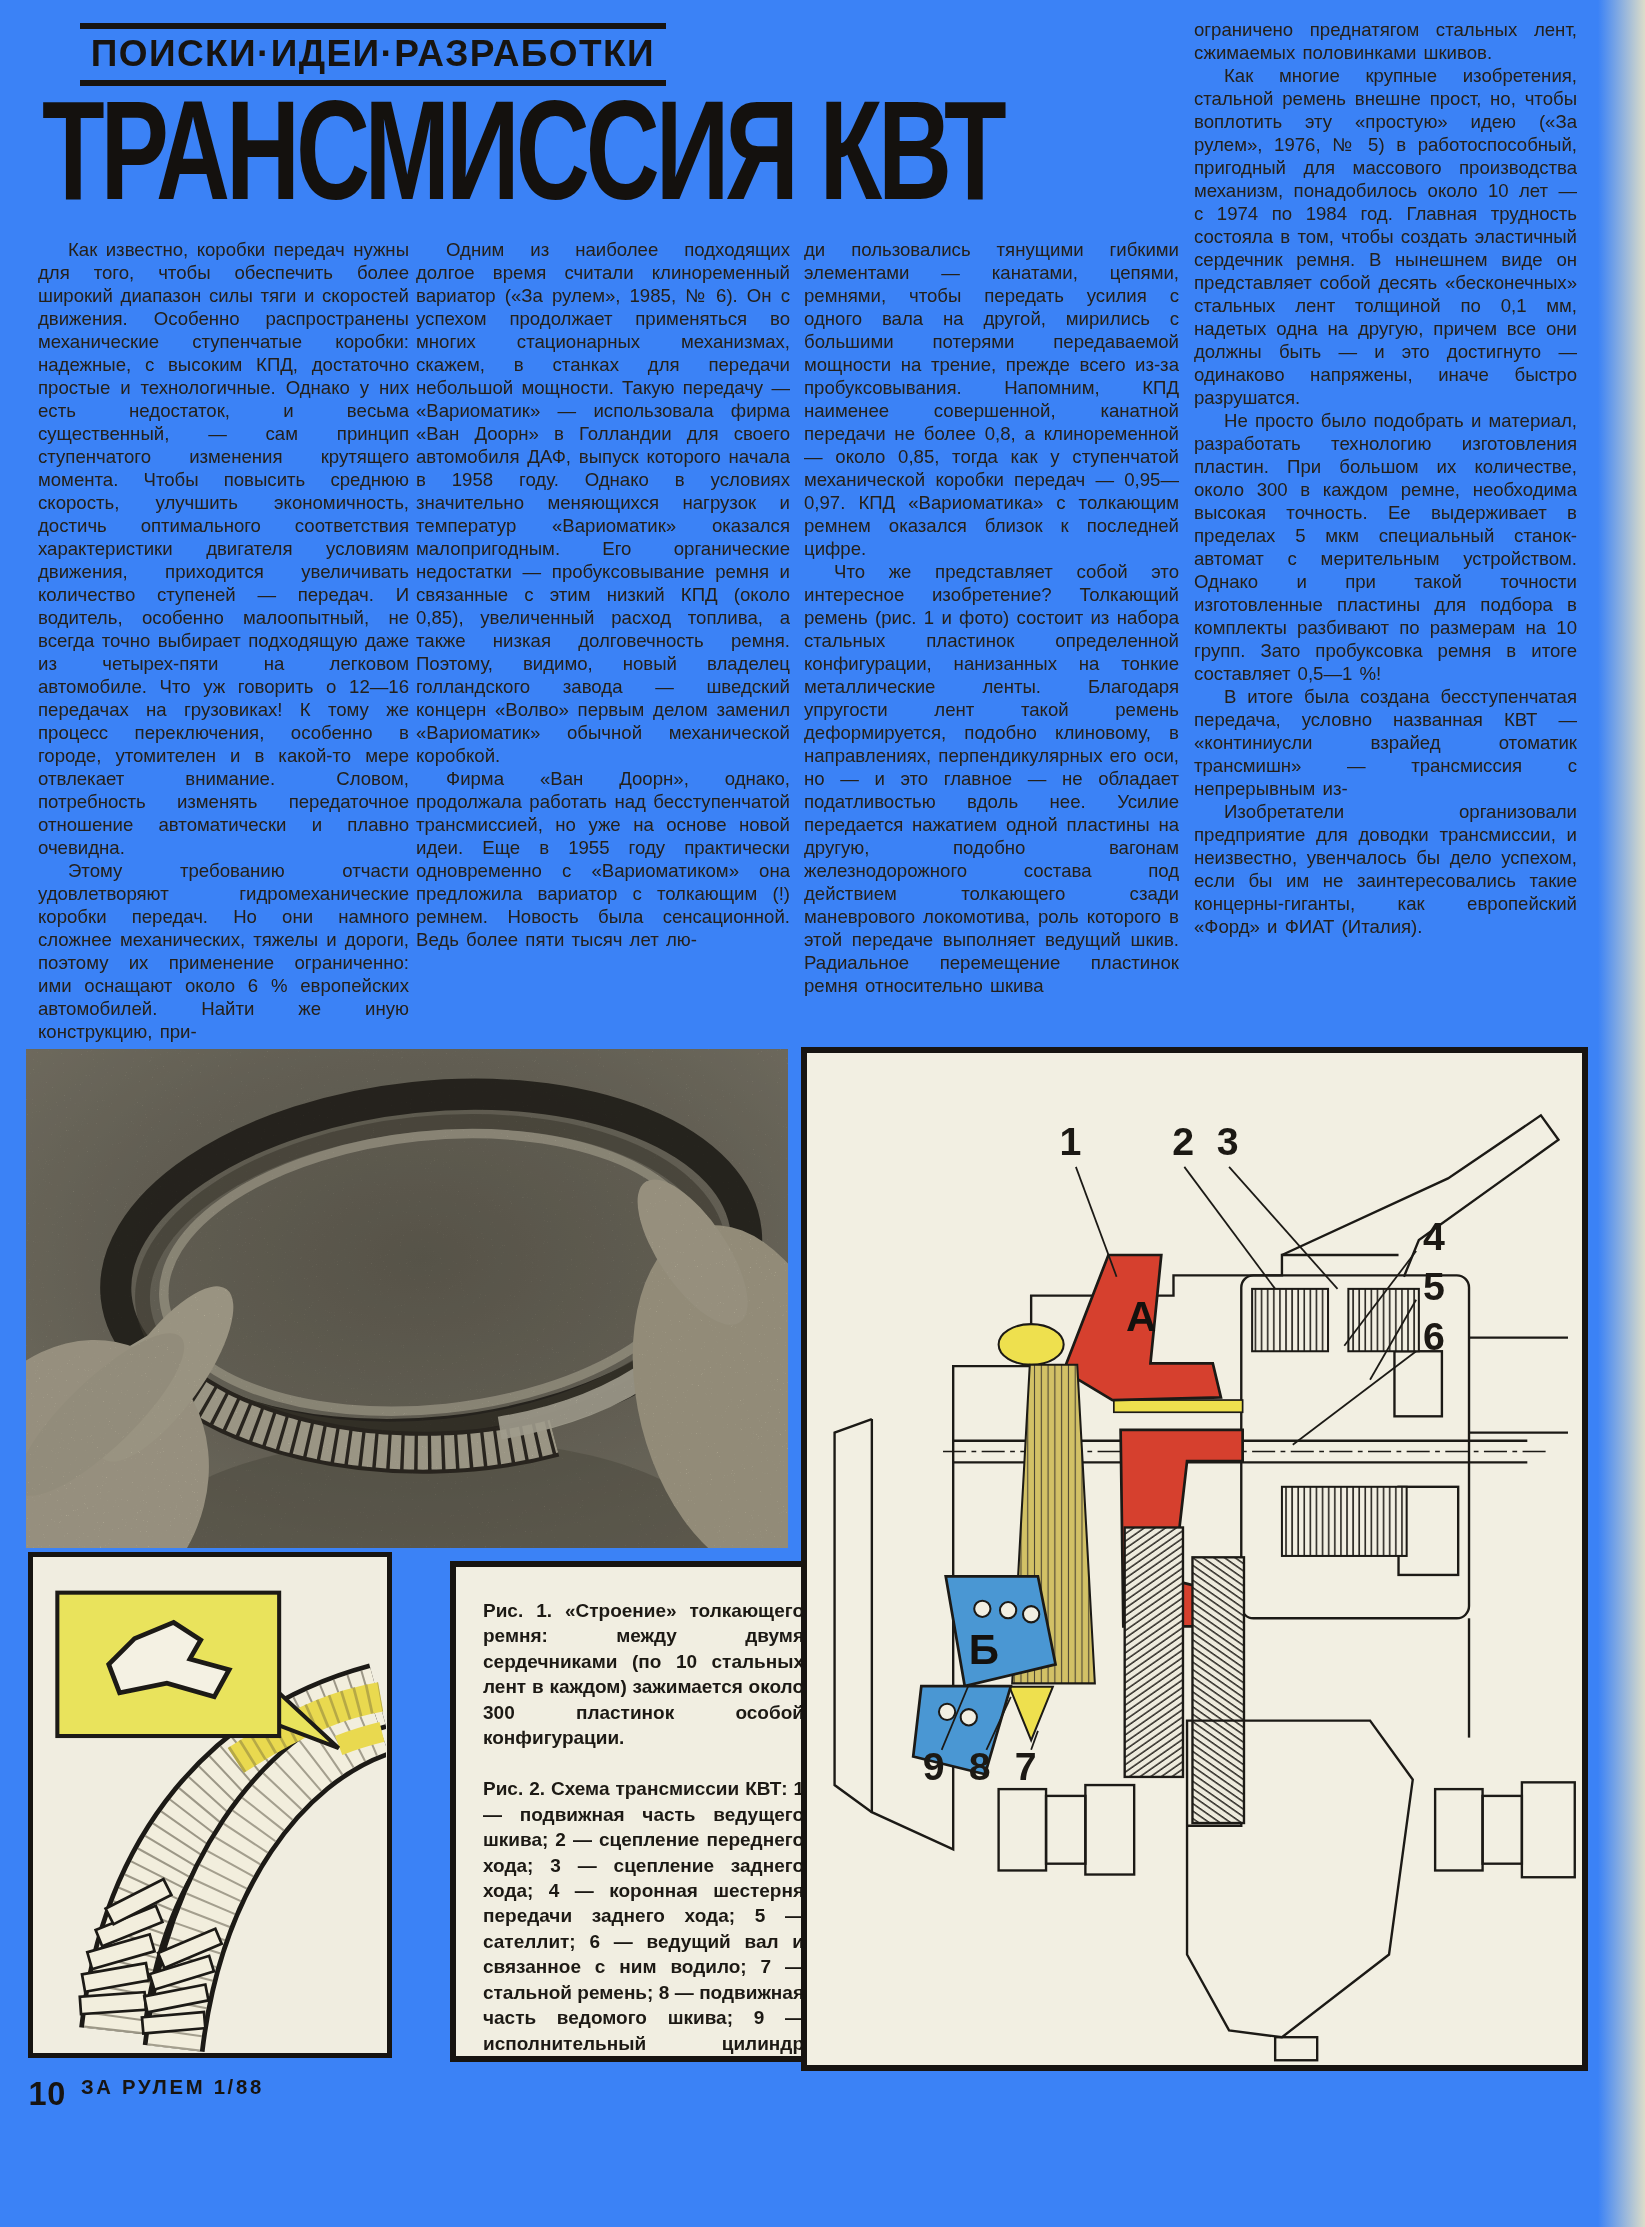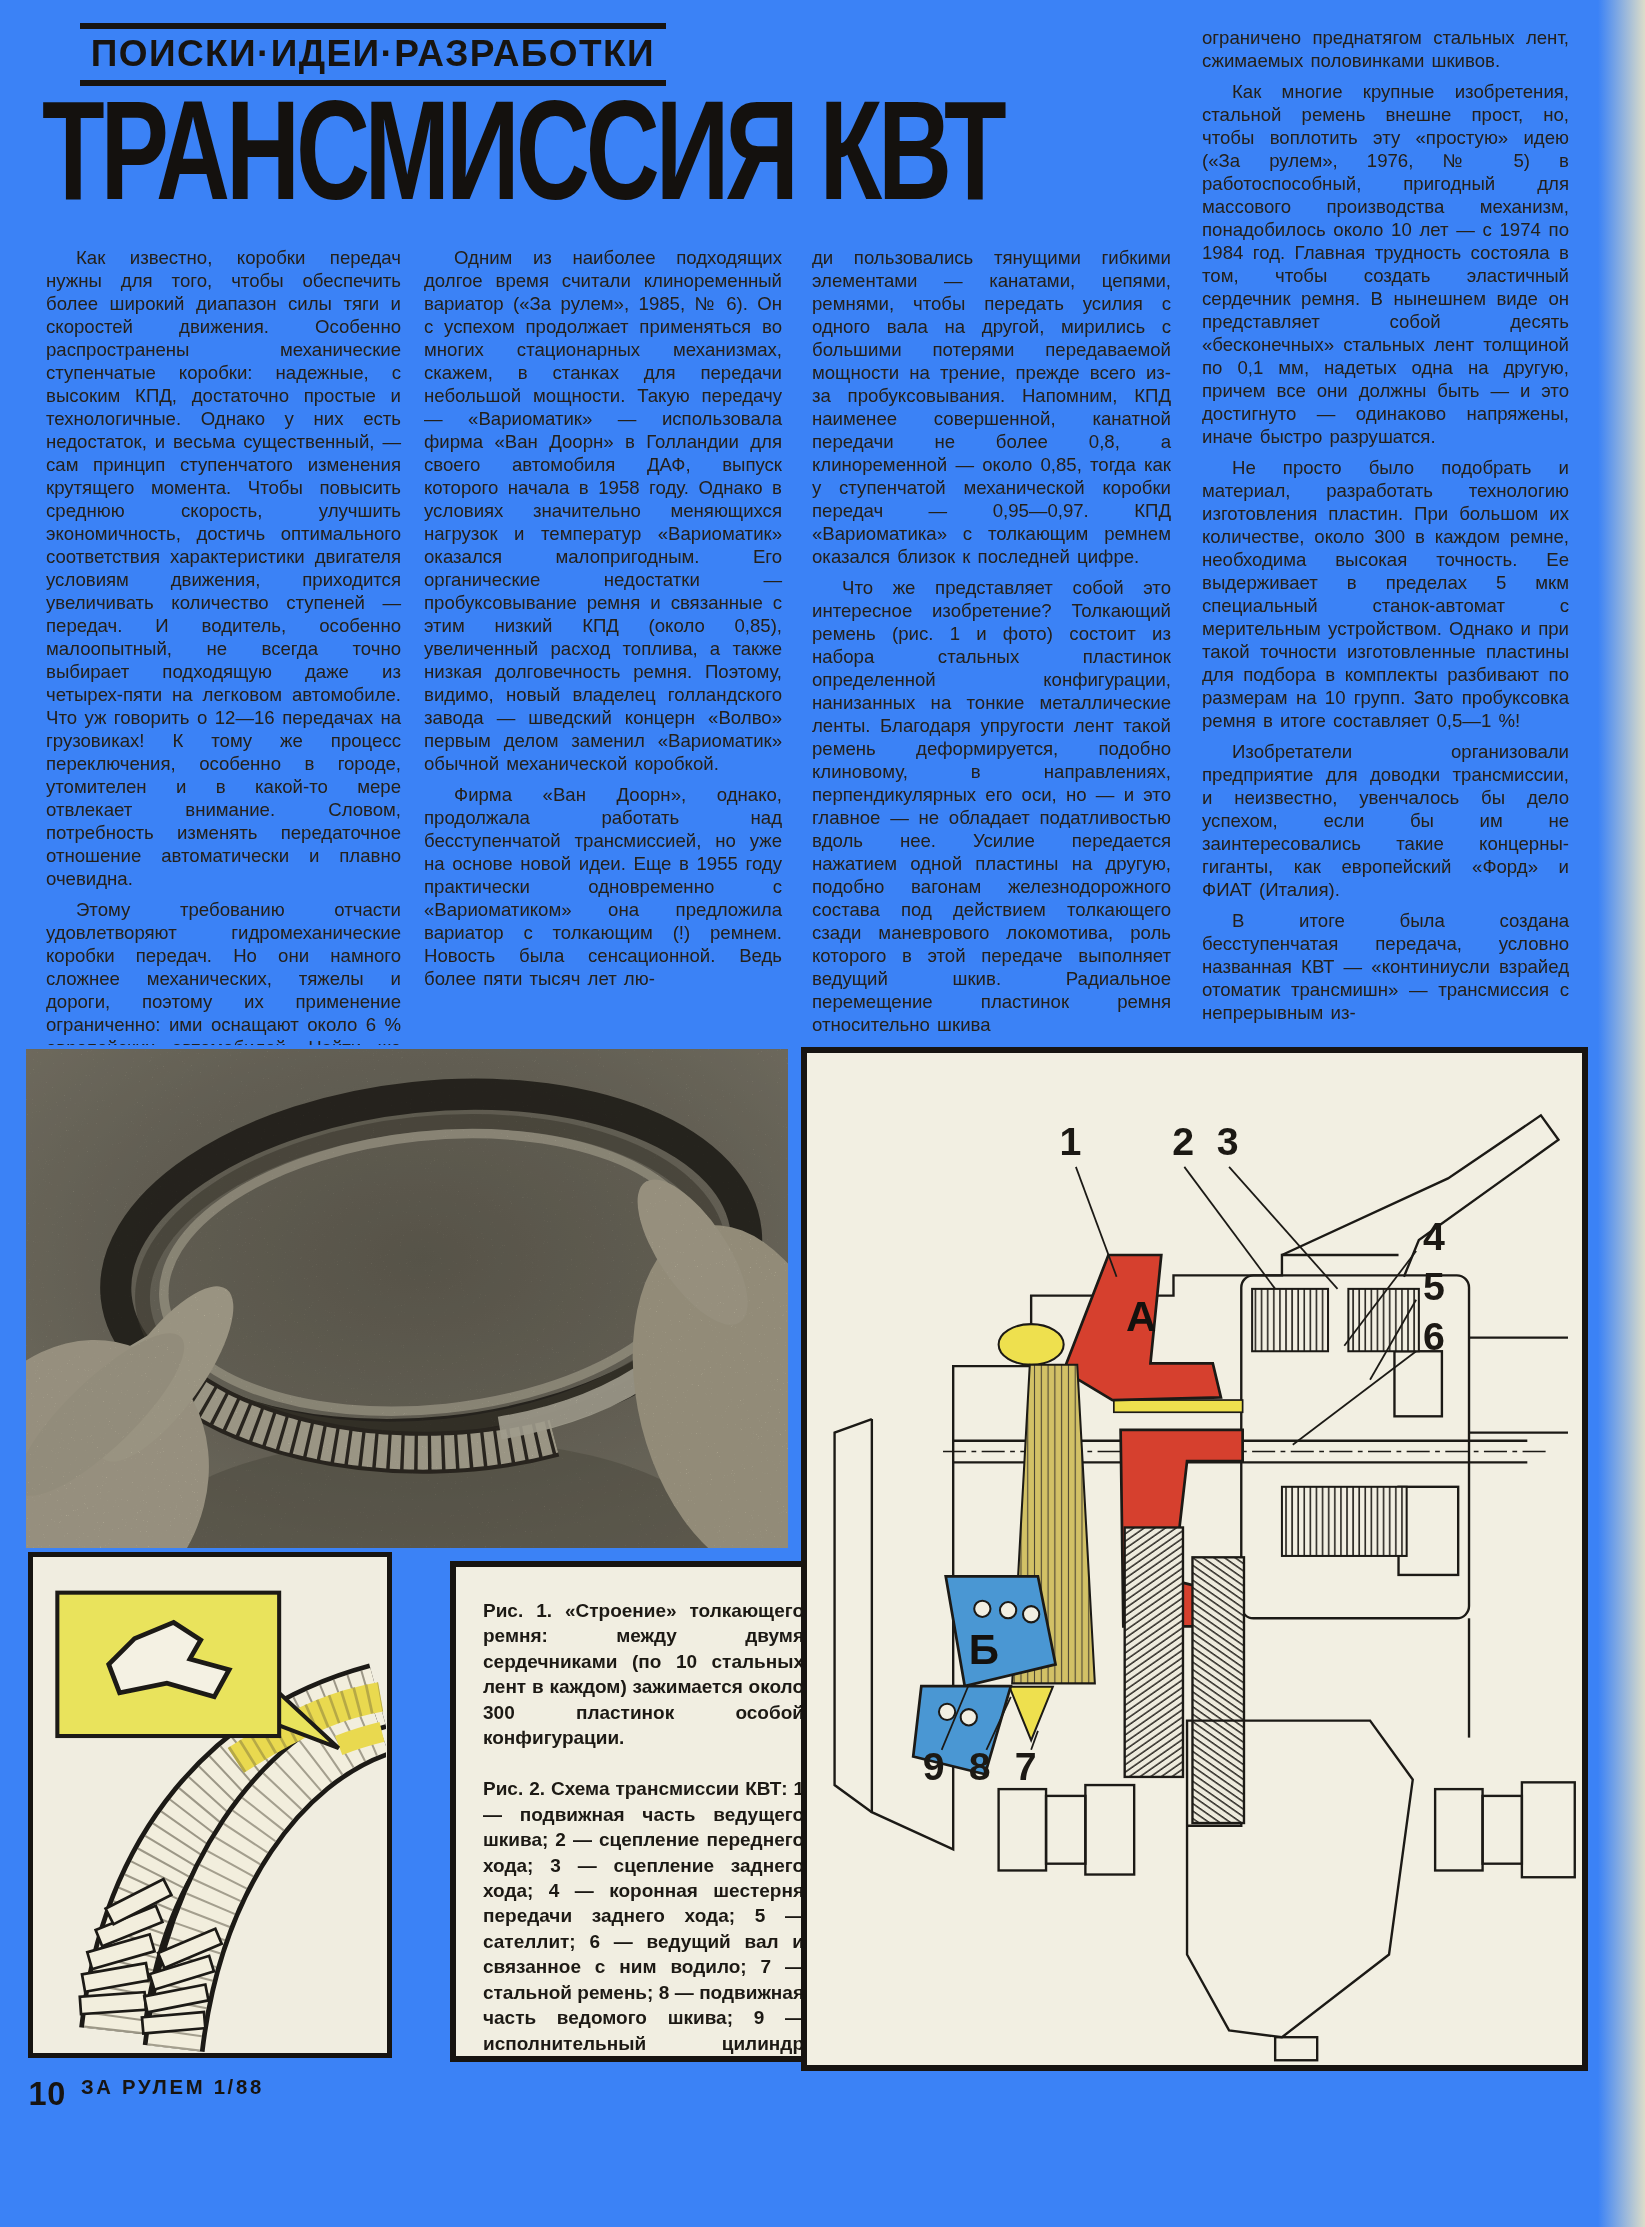--- a/index.html
+++ b/index.html
@@ -6,21 +6,21 @@
   body{width:1645px;height:2227px;background:#dedbcc;font-family:"Liberation Sans",sans-serif;}
   .page{position:absolute;left:0;top:0;width:1645px;height:2227px;background:#3b82f6;overflow:hidden;}
   .page::after{content:"";position:absolute;right:0;top:0;width:47px;height:100%;
     background:linear-gradient(to right,rgba(238,231,196,0),rgba(238,231,196,.9));pointer-events:none;}
   .kicker{position:absolute;left:80px;top:23px;display:inline-block;
     border-top:6.1px solid #171411;border-bottom:6.1px solid #171411;
     padding:4.1px 10.8px 5.4px 10.8px;font-weight:bold;font-size:37px;letter-spacing:1.4px;color:#171411;white-space:nowrap;}
   .title{position:absolute;left:42px;top:80px;margin:0;font-weight:bold;font-size:171px;line-height:1;
     letter-spacing:-6.8px;color:#14110e;white-space:nowrap;transform:scale(0.60,0.82);transform-origin:left top;}
   .col{position:absolute;font-size:18.6px;line-height:23px;color:#24201a;text-align:justify;overflow:hidden;word-spacing:2px;}
-  .col p{margin:8px;text-indent:30px;}
+  .col p{margin:0;text-indent:30px;}
   .col p.cont{text-indent:0;}
   .col1{left:38px;top:238px;width:371px;height:807px;}
   .col2{left:416px;top:238px;width:374px;height:807px;}
   .col3{left:804px;top:238px;width:375px;height:807px;}
   .col4{left:1194px;top:17.6px;width:383px;height:1028px;}
   .photo{position:absolute;left:26px;top:1049px;width:762px;height:499px;background:#8d8878;}
   .figbox{position:absolute;left:28.4px;top:1552px;width:364px;height:506px;background:#f0ede0;
     border:5.4px solid #171411;box-sizing:border-box;}
   .captionbox{position:absolute;left:406px;top:1561px;width:383px;height:501px;background:#f1eee1;
     border:6.1px solid #171411;box-sizing:border-box;padding:31px 23px 13.5px 27px;
@@ -56,22 +56,22 @@
 
   <div class="col col3">
     <p class="cont">ди пользовались тянущими гибкими элементами — канатами, цепями, ремнями, чтобы передать усилия с одного вала на другой, мирились с большими потерями передаваемой мощности на трение, прежде всего из-за пробуксовывания. Напомним, КПД наименее совершенной, канатной передачи не более 0,8, а клиноременной — около 0,85, тогда как у ступенчатой механической коробки передач — 0,95—0,97. КПД «Вариоматика» с толкающим ремнем оказался близок к последней цифре.</p>
     <p>Что же представляет собой это интересное изобретение? Толкающий ремень (рис. 1 и фото) состоит из набора стальных пластинок определенной конфигурации, нанизанных на тонкие металлические ленты. Благодаря упругости лент такой ремень деформируется, подобно клиновому, в направлениях, перпендикулярных его оси, но — и это главное — не обладает податливостью вдоль нее. Усилие передается нажатием одной пластины на другую, подобно вагонам железнодорожного состава под действием толкающего сзади маневрового локомотива, роль которого в этой передаче выполняет ведущий шкив. Радиальное перемещение пластинок ремня относительно шкива</p>
   </div>
 
   <div class="col col4">
     <p class="cont">ограничено преднатягом стальных лент, сжимаемых половинками шкивов.</p>
     <p>Как многие крупные изобретения, стальной ремень внешне прост, но, чтобы воплотить эту «простую» идею («За рулем», 1976, № 5) в работоспособный, пригодный для массового производства механизм, понадобилось около 10 лет — с 1974 по 1984 год. Главная трудность состояла в том, чтобы создать эластичный сердечник ремня. В нынешнем виде он представляет собой десять «бесконечных» стальных лент толщиной по 0,1 мм, надетых одна на другую, причем все они должны быть — и это достигнуто — одинаково напряжены, иначе быстро разрушатся.</p>
     <p>Не просто было подобрать и материал, разработать технологию изготовления пластин. При большом их количестве, около 300 в каждом ремне, необходима высокая точность. Ее выдерживает в пределах 5 мкм специальный станок-автомат с мерительным устройством. Однако и при такой точности изготовленные пластины для подбора в комплекты разбивают по размерам на 10 групп. Зато пробуксовка ремня в итоге составляет 0,5—1 %!</p>
+    <p>В итоге была создана бесступенчатая передача, условно названная КВТ — «континиусли взрайед отоматик трансмишн» — трансмиссия с непрерывным из-</p>
     <p>Изобретатели организовали предприятие для доводки трансмиссии, и неизвестно, увенчалось бы дело успехом, если бы им не заинтересовались такие концерны-гиганты, как европейский «Форд» и ФИАТ (Италия).</p>
-    <p>В итоге была создана бесступенчатая передача, условно названная КВТ — «континиусли взрайед отоматик трансмишн» — трансмиссия с непрерывным из-</p>
   </div>
 
   <div class="photo">
     <svg viewBox="0 0 1126 737" width="762" height="499">
       <defs>
         <radialGradient id="pbg" cx="52%" cy="42%" r="75%">
           <stop offset="0%" stop-color="#7d7868"></stop>
           <stop offset="55%" stop-color="#8d8878"></stop>
           <stop offset="100%" stop-color="#a39d8a"></stop>
         </radialGradient>

